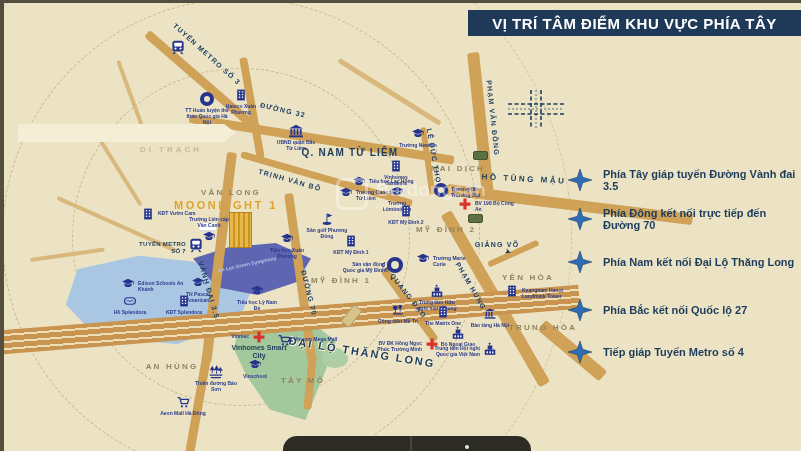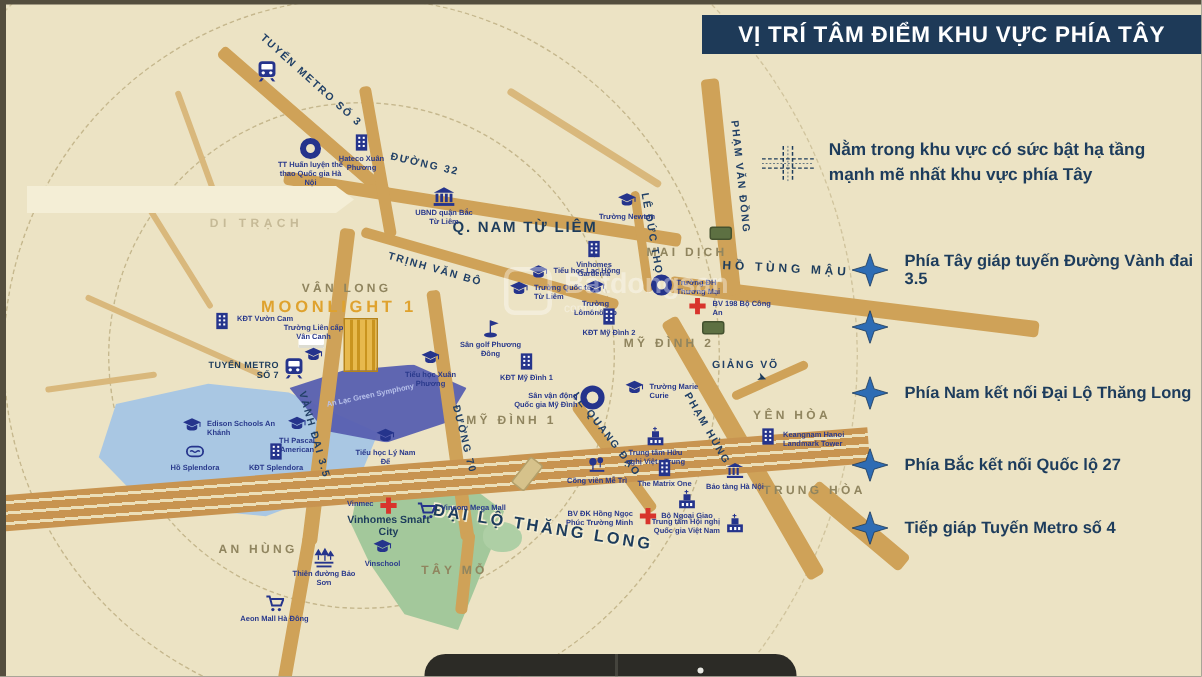--- a/index.html
+++ b/index.html
@@ -568,33 +568,33 @@
     <svg width="56" height="38" viewBox="0 0 56 38">
       <g stroke="#1d3c5c" fill="none">
         <line x1="0" y1="14" x2="56" y2="14" stroke-width="1.6" stroke-dasharray="4 2.5"></line>
         <line x1="0" y1="24" x2="56" y2="24" stroke-width="1.6" stroke-dasharray="4 2.5"></line>
         <line x1="0" y1="19" x2="56" y2="19" stroke-width="1" stroke-dasharray="2 2" opacity=".7"></line>
         <line x1="23" y1="0" x2="23" y2="38" stroke-width="1.6" stroke-dasharray="4 2.5"></line>
         <line x1="33" y1="0" x2="33" y2="38" stroke-width="1.6" stroke-dasharray="4 2.5"></line>
         <line x1="28" y1="0" x2="28" y2="38" stroke-width="1" stroke-dasharray="2 2" opacity=".7"></line>
       </g>
     </svg>
-    <p>Nằm trong khu vực có sức bật hạ tầng mạnh mẽ nhất khu vực phía Tây</p>
   </div>
 
   <div class="bullet" style="top:168px;">
     <svg class="star" viewBox="0 0 26 24">
         <path d="M0 12 10 9 13 0 16 9 26 12 16 15 13 24 10 15Z" fill="#2e6cb4" stroke="#1d3c5c" stroke-width=".6"></path>
       </svg>
     <span>Phía Tây giáp tuyến Đường Vành đai 3.5</span>
   </div>
   <div class="bullet" style="top:207px;">
     <svg class="star" viewBox="0 0 26 24">
         <path d="M0 12 10 9 13 0 16 9 26 12 16 15 13 24 10 15Z" fill="#2e6cb4" stroke="#1d3c5c" stroke-width=".6"></path>
       </svg>
+    <span>Phía Đông kết nối trực tiếp đến Đường 70</span>
   </div>
   <div class="bullet" style="top:251px;">
     <svg class="star" viewBox="0 0 26 24">
         <path d="M0 12 10 9 13 0 16 9 26 12 16 15 13 24 10 15Z" fill="#2e6cb4" stroke="#1d3c5c" stroke-width=".6"></path>
       </svg>
     <span>Phía Nam kết nối Đại Lộ Thăng Long</span>
   </div>
   <div class="bullet" style="top:299px;">
     <svg class="star" viewBox="0 0 26 24">
         <path d="M0 12 10 9 13 0 16 9 26 12 16 15 13 24 10 15Z" fill="#2e6cb4" stroke="#1d3c5c" stroke-width=".6"></path>

